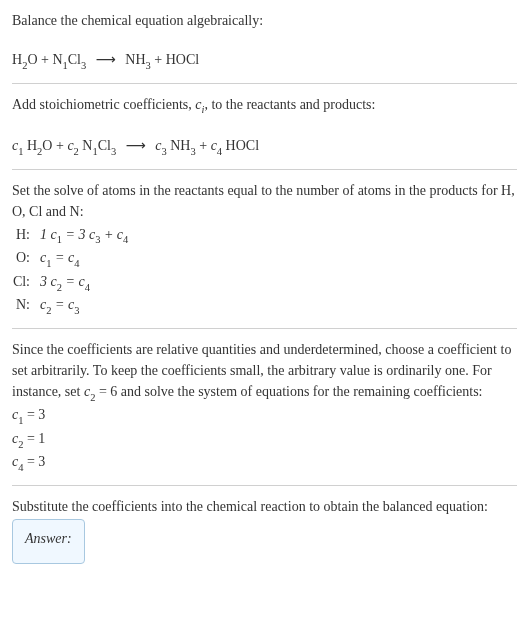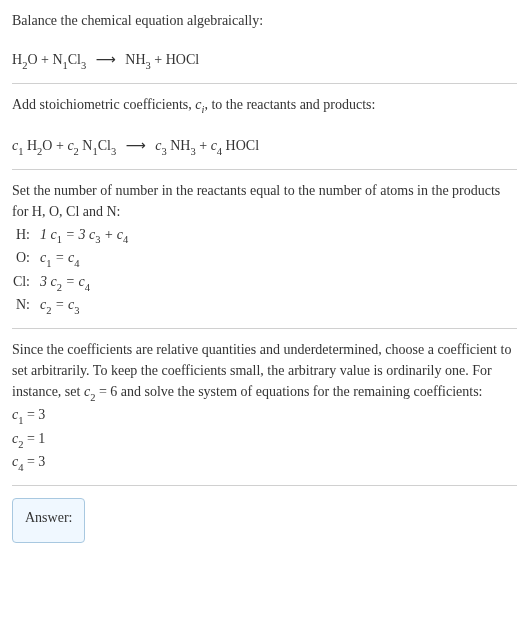--- a/index.html
+++ b/index.html
@@ -59,20 +59,21 @@
       padding-right: 10px;
       min-width: 28px;
     }
     .answer-box {
       border: 1px solid #a8c8e0;
       background: #f0f8ff;
       border-radius: 4px;
       padding: 8px 12px 10px 12px;
       display: inline-block;
       margin-top: 2px;
+      font-style: italic;
     }
     .answer-label {
       margin-bottom: 4px;
     }
     .indent {
       padding-left: 24px;
     }
   </style>
 </head>
 <body>
@@ -95,21 +96,21 @@
     <span> </span><span>H</span><span class="sub">2</span><span>O</span><span> + </span><span class="ci">c</span><span class="sub">2</span>
     <span> </span><span>N</span><span class="sub">1</span><span>Cl</span><span class="sub">3</span>
     <span class="arrow">⟶</span>
     <span class="ci">c</span><span class="sub">3</span>
     <span> </span><span>NH</span><span class="sub">3</span><span> + </span><span class="ci">c</span><span class="sub">4</span>
     <span> </span><span>HOCl</span>
   </div>
 </div>
 
 <div class="section">
-  <div>Set the number of number in the reactants equal to the number of atoms in the products for H, O, Cl and N:</div>
+  <div>Set the solve of atoms in the reactants equal to the number of atoms in the products for H, O, Cl and N:</div>
   <div class="table">
     <div class="row">
       <div class="cell label-cell">H:</div>
       <div class="cell">
         <span class="ci">1 c</span><span class="sub">1</span><span class="ci"> = 3 c</span><span class="sub">3</span><span class="ci"> + c</span><span class="sub">4</span>
       </div>
     </div>
     <div class="row">
       <div class="cell label-cell">O:</div>
       <div class="cell">
@@ -134,16 +135,17 @@
 <div class="section">
   <div>
     <span>Since the coefficients are relative quantities and underdetermined, choose a coefficient to set arbitrarily. To keep the coefficients small, the arbitrary value is ordinarily one. For instance, set </span><span class="ci">c</span><span class="sub">2</span><span> = 6 and solve the system of equations for the remaining coefficients:</span>
   </div>
   <div><span class="ci">c</span><span class="sub">1</span><span> = 3</span></div>
   <div><span class="ci">c</span><span class="sub">2</span><span> = 1</span></div>
   <div><span class="ci">c</span><span class="sub">4</span><span> = 3</span></div>
 </div>
 
 <div class="section" style="border-bottom:none;">
+  <div>Substitute the coefficients into the chemical reaction to obtain the balanced equation:</div>
   <div class="answer-box">
     <div class="answer-label">Answer:</div>
   </div>
 </div>
 
 </body></html>

